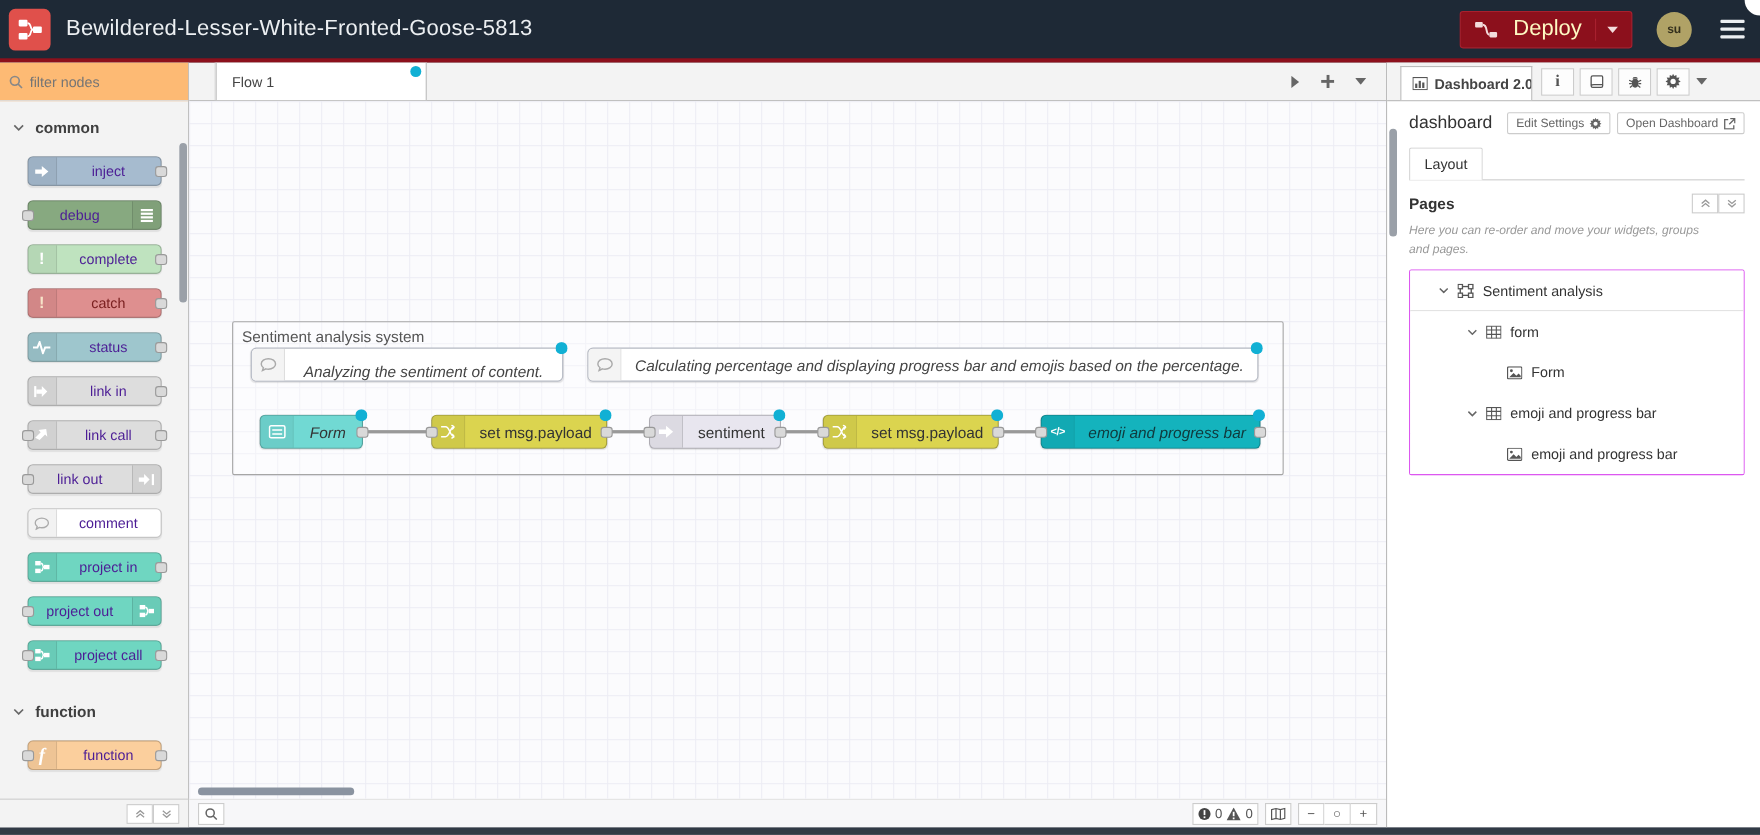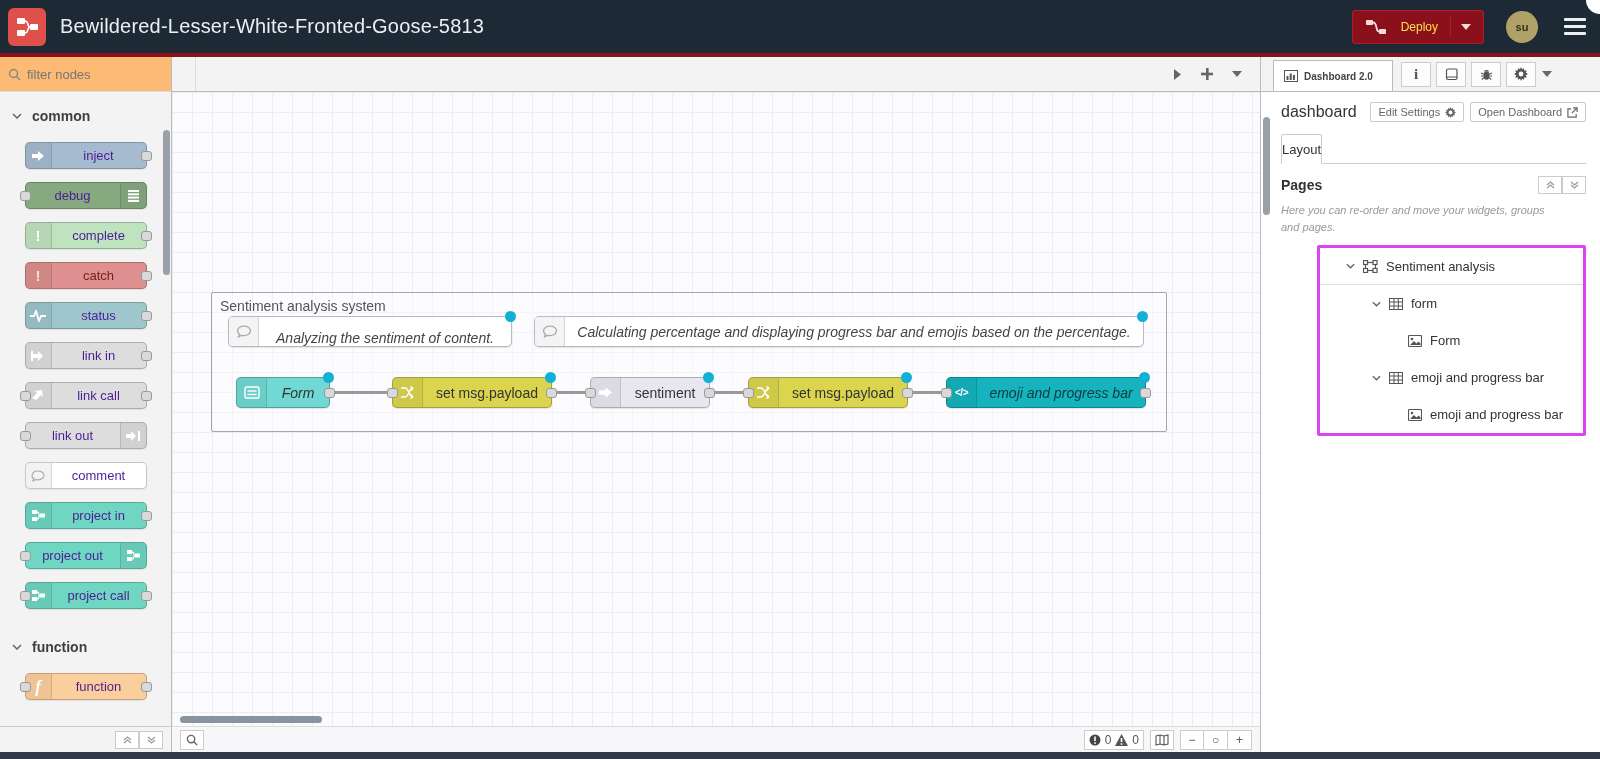--- a/index.html
+++ b/index.html
@@ -6,21 +6,21 @@
   html,body { width:1600px; height:759px; overflow:hidden; }
   body { font-family:"Liberation Sans", sans-serif; background:#fff; }
   .app { width:1600px; height:759px; display:flex; flex-direction:column; }
 
   
   .header { height:57px; background:#1e2936; border-bottom:4px solid #8C101C; display:flex; align-items:center; padding:0 10px 0 8px; flex:0 0 auto; }
   .logo { width:38px; height:38px; background:#e0504b; border-radius:6px; display:flex; align-items:center; justify-content:center; margin-right:14px; }
   .app-title { color:#eceff2; font-size:20px; font-weight:400; letter-spacing:.2px; }
   .header-right { margin-left:auto; display:flex; align-items:center; gap:22px; }
   .deploy-btn { background:#8C101C; border:1px solid #a8202e; border-radius:3px; height:34px; display:flex; align-items:center; padding:0 12px; cursor:pointer; }
-  .deploy-btn .lbl { color:#fde047; font-size:12px; margin:0 12px 0 14px; }
+  .deploy-btn .lbl { color:#fef9c3; font-size:20px; margin:0 12px 0 14px; }
   .deploy-caret { border-left:1px solid #a8202e; padding-left:10px; height:20px; display:flex; align-items:center; }
   .avatar { width:32px; height:32px; border-radius:50%; background:#b0a266; color:#332f1c; font-weight:bold; font-size:11px; display:flex; align-items:center; justify-content:center; cursor:pointer; }
   .burger { display:flex; flex-direction:column; gap:4px; cursor:pointer; padding:4px; }
   .burger span { display:block; width:22px; height:3px; background:#eceff2; border-radius:1px; }
   .corner-curve { position:absolute; right:0; top:0; width:14px; height:14px; background:#fff; border-bottom-left-radius:14px; }
 
   
   .main { flex:1 1 auto; display:flex; min-height:0; }
 
   
@@ -69,36 +69,36 @@
   .cf-btn { height:20px; min-width:24px; border:1px solid #ccc; background:#fff; display:flex; align-items:center; justify-content:center; color:#555; font-size:12px; cursor:pointer; padding:0 4px; }
   .cf-right { margin-left:auto; display:flex; align-items:center; gap:6px; }
   .cf-group { display:flex; }
   .cf-group .cf-btn + .cf-btn { border-left:none; }
   .status-counts { display:flex; align-items:center; gap:4px; font-size:12px; color:#555; }
 
   
   .sidebar { width:340px; flex:0 0 auto; border-left:1px solid #bbb; display:flex; flex-direction:column; background:#fff; position:relative; }
   .sb-vscroll { position:absolute; left:2px; top:60px; width:7px; height:98px; background:#9aa0a8; border-radius:4px; }
   .sb-tabs { height:35px; background:#f3f3f3; border-bottom:1px solid #bbb; display:flex; align-items:stretch; padding-left:12px; flex:0 0 auto; }
-  .sb-tab { background:#fff; border:1px solid #bbb; border-bottom:none; margin-top:3px; display:flex; align-items:center; gap:6px; padding:0 10px; font-size:10px; font-weight:bold; color:#444; width:120px; overflow:hidden; white-space:nowrap; cursor:pointer; }
+  .sb-tab { background:#fff; border:1px solid #bbb; border-bottom:none; margin-top:3px; display:flex; align-items:center; gap:6px; padding:0 10px; font-size:13px; font-weight:bold; color:#444; width:120px; overflow:hidden; white-space:nowrap; cursor:pointer; }
   .sb-iconbtns { display:flex; align-items:center; gap:5px; margin-left:8px; }
   .sb-iconbtn { width:30px; height:25px; border:1px solid #ccc; background:#fdfdfd; display:flex; align-items:center; justify-content:center; cursor:pointer; color:#555; }
   .sb-caret { margin-left:6px; display:flex; align-items:center; cursor:pointer; }
   .sb-body { flex:1; padding:10px 14px 0 20px; overflow:hidden; }
   .dash-row { display:flex; align-items:center; margin-bottom:12px; }
   .dash-name { font-size:16px; color:#333; }
   .dash-btns { margin-left:auto; display:flex; gap:6px; }
   .btn-sm { border:1px solid #ccc; background:#fff; border-radius:2px; font-size:11px; color:#666; padding:3px 7px; display:flex; align-items:center; gap:5px; cursor:pointer; white-space:nowrap; }
   .ltabs { border-bottom:1px solid #ccc; display:flex; height:30px; margin-bottom:12px; }
-  .ltab { border:1px solid #ccc; border-bottom:1px solid #fff; background:#fff; padding:0 0; display:flex; align-items:center; font-size:13px; color:#333; margin-bottom:-1px; border-radius:2px 2px 0 0; cursor:pointer; }
+  .ltab { border:1px solid #ccc; border-bottom:1px solid #fff; background:#fff; padding:0 13px; display:flex; align-items:center; font-size:13px; color:#333; margin-bottom:-1px; border-radius:2px 2px 0 0; cursor:pointer; }
   .pages-row { display:flex; align-items:center; margin-bottom:8px; }
   .pages-title { font-size:14px; font-weight:bold; color:#333; }
   .pages-btns { margin-left:auto; display:flex; }
   .help-text { font-size:11px; font-style:italic; color:#999; line-height:1.5; margin-bottom:10px; width:280px; }
-  .tree { border:3px solid #d946ef; border-radius:2px;margin-left:36px; }
+  .tree { border:1px solid #d946ef; border-radius:2px; }
   .tree-row { display:flex; align-items:center; gap:8px; height:37px; font-size:13px; color:#333; cursor:pointer; background:#fff; }
   .tree-row.hdr { border-bottom:1px solid #ddd; }
   .chev { color:#666; display:flex; align-items:center; }
   .ticon { display:flex; align-items:center; color:#555; }
 
   .bottom-strip { height:7px; background:#313a46; flex:0 0 auto; }
 
   svg { display:block; }
 </style>
 </head>
@@ -331,20 +331,24 @@
             <svg width="9" height="8" viewBox="0 0 9 8">
               <path d="M1 1 L4.5 4 L8 1 M1 4 L4.5 7 L8 4" stroke="#999" stroke-width="1.2" fill="none"></path>
             </svg>
           </div>
       </div>
     </div>
 
     <div class="workspace">
       <div class="tabbar">
         <div class="tab-gap"></div>
+        <div class="flow-tab">
+          <span>Flow 1</span>
+          <span class="tab-dot" style="background: rgb(17, 176, 212);"></span>
+        </div>
         <div class="tabbar-actions">
           <div class="tb-btn">
               <svg width="8" height="11" viewBox="0 0 8 11">
                 <path d="M1 0 L8 5.5 L1 11 Z" fill="#666"></path>
               </svg>
             </div>
           <div class="tb-btn">
               <svg width="12" height="12" viewBox="0 0 12 12">
                 <rect x="5" y="0" width="2.6" height="12" fill="#666"></rect>
                 <rect x="0" y="4.7" width="12" height="2.6" fill="#666"></rect>

